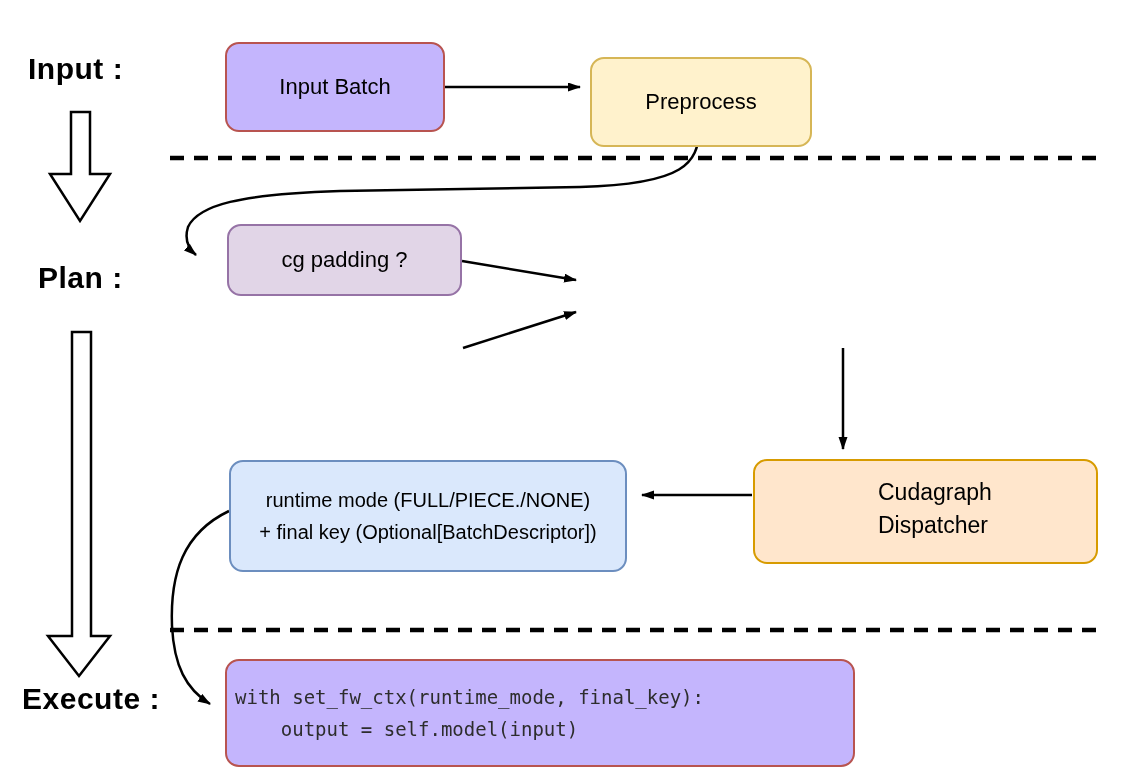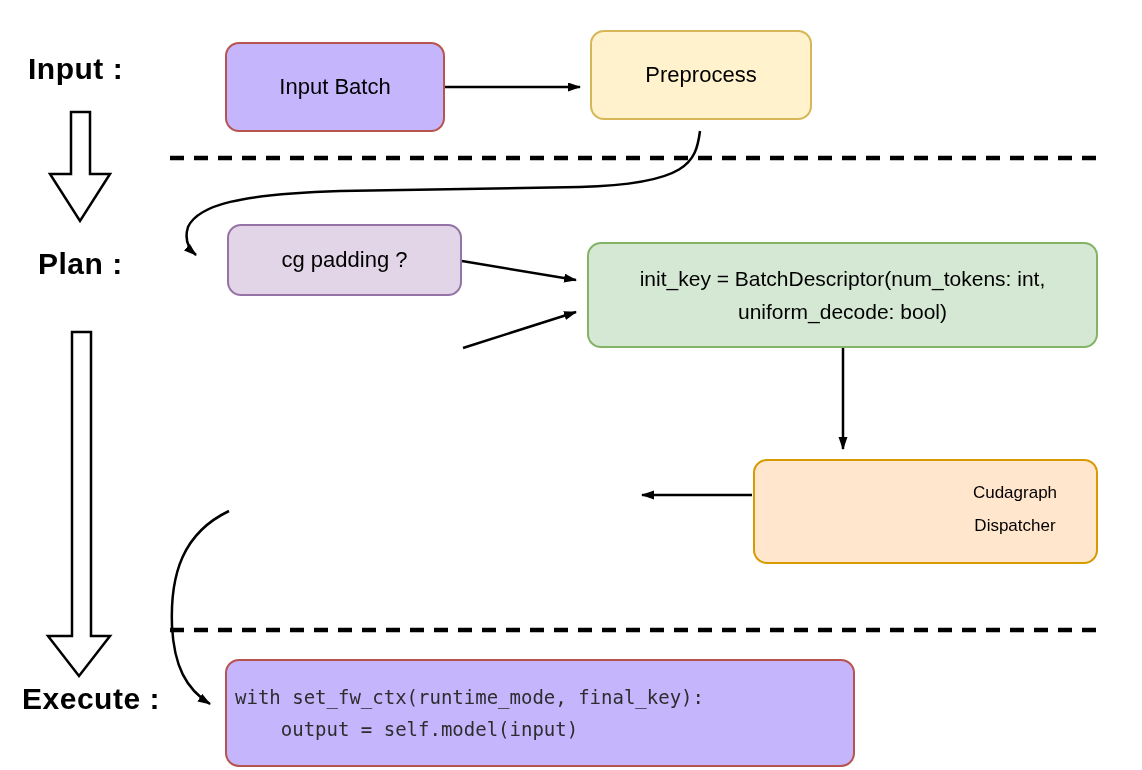--- a/index.html
+++ b/index.html
@@ -48,23 +48,22 @@
     line-height:32px;
     align-items:flex-start;
     padding-left:8px;
     white-space:pre;
     text-align:right;
     color:#2d2d2d;
   }
   .svg-layer{position:absolute;left:0;top:0;width:1142px;height:770px;}
   .dispatcher-label{
     position:absolute;
-    left:930px;top:462px;width:170px;
-    font-size:17px;
-    text-align:center;
+    left:878px;top:462px;width:170px;
+    font-size:23px;
     line-height:33px;
   }
 </style>
 </head>
 <body>
 
 <div class="canvas">
 
   <svg class="svg-layer" viewBox="0 0 1142 770" xmlns="http://www.w3.org/2000/svg">
     <defs>
@@ -82,41 +81,41 @@
     <path d="M445,73 L580,73" stroke="#000" stroke-width="2.5" fill="none" marker-end="url(#arrow)"></path>
     <path d="M700,117 C696,148 688,170 580,173 L340,177 C240,180 198,191 188,213 C184,226 189,235 196,241" stroke="#000" stroke-width="2.5" fill="none" marker-end="url(#arrow)"></path>
     <path d="M462,247 L576,266" stroke="#000" stroke-width="2.5" fill="none" marker-end="url(#arrow)"></path>
     <path d="M463,334 L576,298" stroke="#000" stroke-width="2.5" fill="none" marker-end="url(#arrow)"></path>
     <path d="M843,334 L843,435" stroke="#000" stroke-width="2.5" fill="none" marker-end="url(#arrow)"></path>
     <path d="M752,481 L642,481" stroke="#000" stroke-width="2.5" fill="none" marker-end="url(#arrow)"></path>
     <path d="M229,497 C183,519 170,560 172,612 C174,652 186,675 210,690" stroke="#000" stroke-width="2.5" fill="none" marker-end="url(#arrow)"></path>
   </svg>
 
   <div class="stage-label" style="left:28px;top:38px;">Input :</div>
-  <div class="stage-label" style="left:38px;top:233px;">Plan :</div>
+  <div class="stage-label" style="left:38px;top:247px;">Plan :</div>
   <div class="stage-label" style="left:22px;top:668px;">Execute :</div>
 
   <div class="node red fs22" style="left:225px;top:28px;width:220px;height:90px;">
     <span>Input Batch</span>
   </div>
-  <div class="node yellow fs22" style="left:590px;top:16px;width:222px;height:90px;">
+  <div class="node yellow fs22" style="left:590px;top:43px;width:222px;height:90px;">
     <span>Preprocess</span>
   </div>
 
   <div class="node purple fs22" style="left:227px;top:210px;width:235px;height:72px;">
     <span>cg padding ?</span>
   </div>
 
-  <div class="node green fs21" style="left:587px;top:228px;width:511px;height:106px;line-height:33px;">
-    <div>init_key = BatchDescriptor(num_tokens: int,</div>
-    <div>uniform_decode: bool)</div>
-  </div>
 
   <div class="node orange-outer" style="left:753px;top:445px;width:345px;height:105px;"></div>
   <div class="dispatcher-label">Cudagraph Dispatcher</div>
 
+  <div class="node blue fs20" style="left:229px;top:446px;width:398px;height:112px;line-height:32px;">
+    <div>runtime mode (FULL/PIECE./NONE)</div>
+    <div>+ final key (Optional[BatchDescriptor])</div>
+  </div>
 
   <div class="node red code-box" style="left:225px;top:645px;width:630px;height:108px;">
     <div>with set_fw_ctx(runtime_mode, final_key):</div>
     <div>    output = self.model(input)</div>
   </div>
 
 </div>
 
 </body></html>

